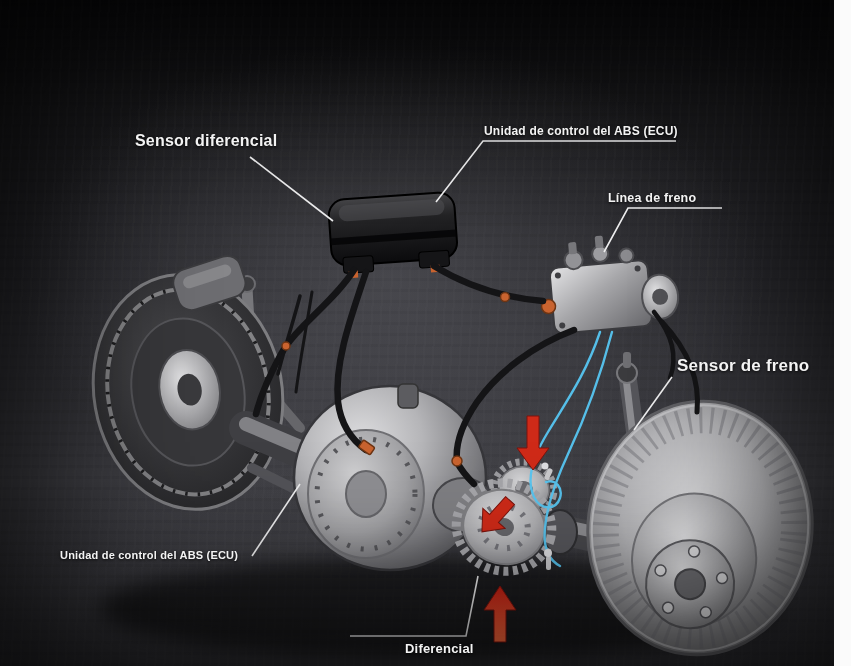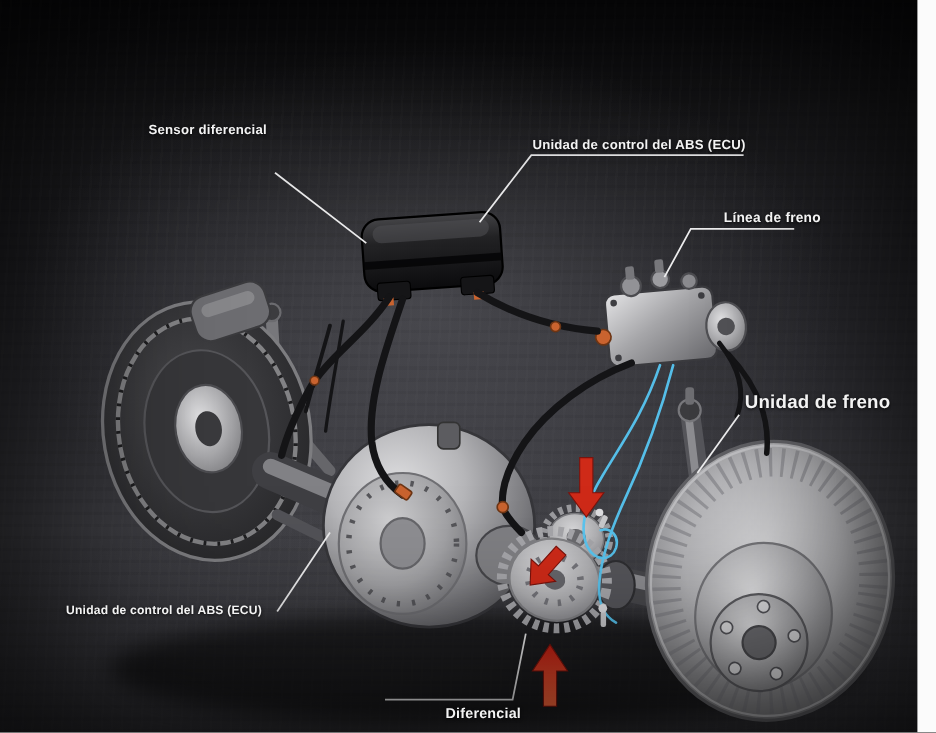--- a/index.html
+++ b/index.html
@@ -22,23 +22,23 @@
       repeating-linear-gradient(0deg, rgba(0,0,0,0.05) 0 3px, rgba(0,0,0,0) 3px 11px);
   }
   .art{position:absolute;left:0;top:0;width:851px;height:666px;}
   .vignette{position:absolute;inset:0;box-shadow:inset 0 0 150px 45px rgba(0,0,0,0.72);pointer-events:none;}
   .right-strip{position:absolute;top:0;right:0;width:17px;height:666px;background:#fbfbfb;}
   .label{
     position:absolute;color:var(--label-text,#f3f3f3);font-weight:bold;
     text-shadow:0 1px 3px rgba(0,0,0,0.85);white-space:nowrap;letter-spacing:.2px;
   }
   .label span{display:block;}
-  .lb-sensor{left:135px;top:108px;font-size:12px;line-height:21px;}
+  .lb-sensor{left:135px;top:130px;font-size:16px;line-height:21px;}
   .lb-ecu-top{left:484px;top:124px;font-size:12px;}
-  .lb-linea{left:658px;top:191px;font-size:12.5px;}
+  .lb-linea{left:608px;top:191px;font-size:12.5px;}
   .lb-pinza{left:677px;top:356px;font-size:17px;}
   .lb-ecu-bottom{left:60px;top:549px;font-size:11px;}
   .lb-diferencial{left:363px;top:641px;font-size:13px;padding-left:42px;}
 </style>
 </head>
 <body>
 
 <div class="stage">
   <div class="backdrop"></div>
   <div class="texture"></div>
@@ -252,18 +252,18 @@
     </g>
   </svg>
 
   <div class="vignette"></div>
 
   <div class="label lb-sensor">
     <span>Sensor diferencial</span>
   </div>
   <div class="label lb-ecu-top">Unidad de control del ABS (ECU)</div>
   <div class="label lb-linea">Línea de freno</div>
-  <div class="label lb-pinza">Unidad de freno</div>
+  <div class="label lb-pinza">Sensor de freno</div>
   <div class="label lb-ecu-bottom">Unidad de control del ABS (ECU)</div>
   <div class="label lb-diferencial">Diferencial</div>
 
   <div class="right-strip"></div>
 </div>
 
 </body></html>

